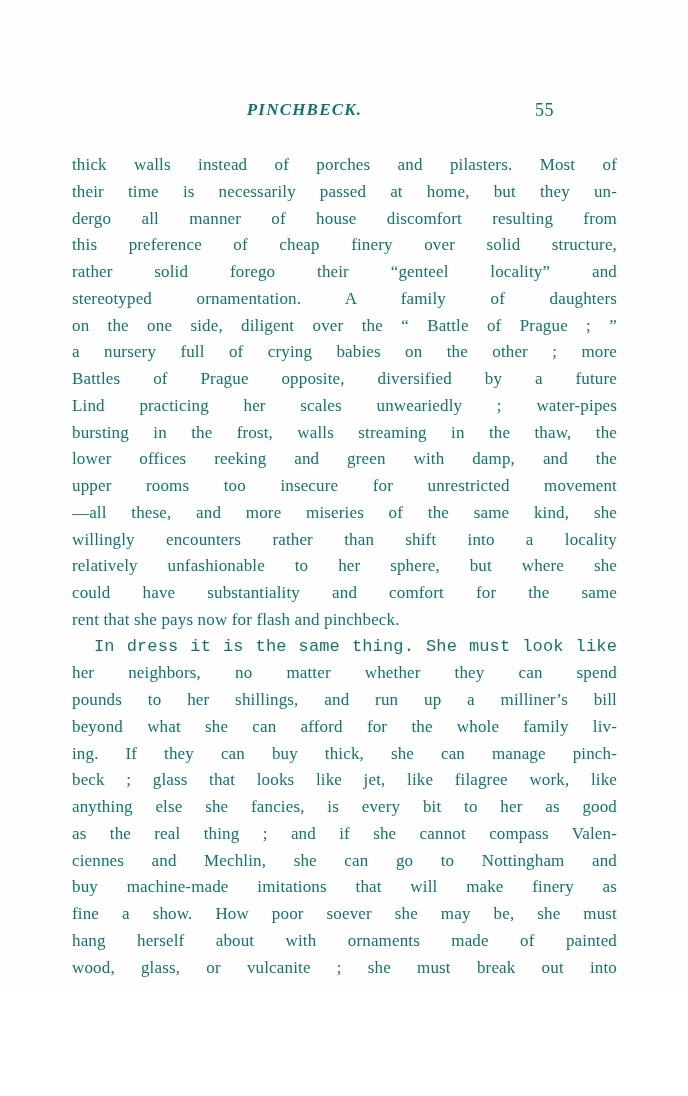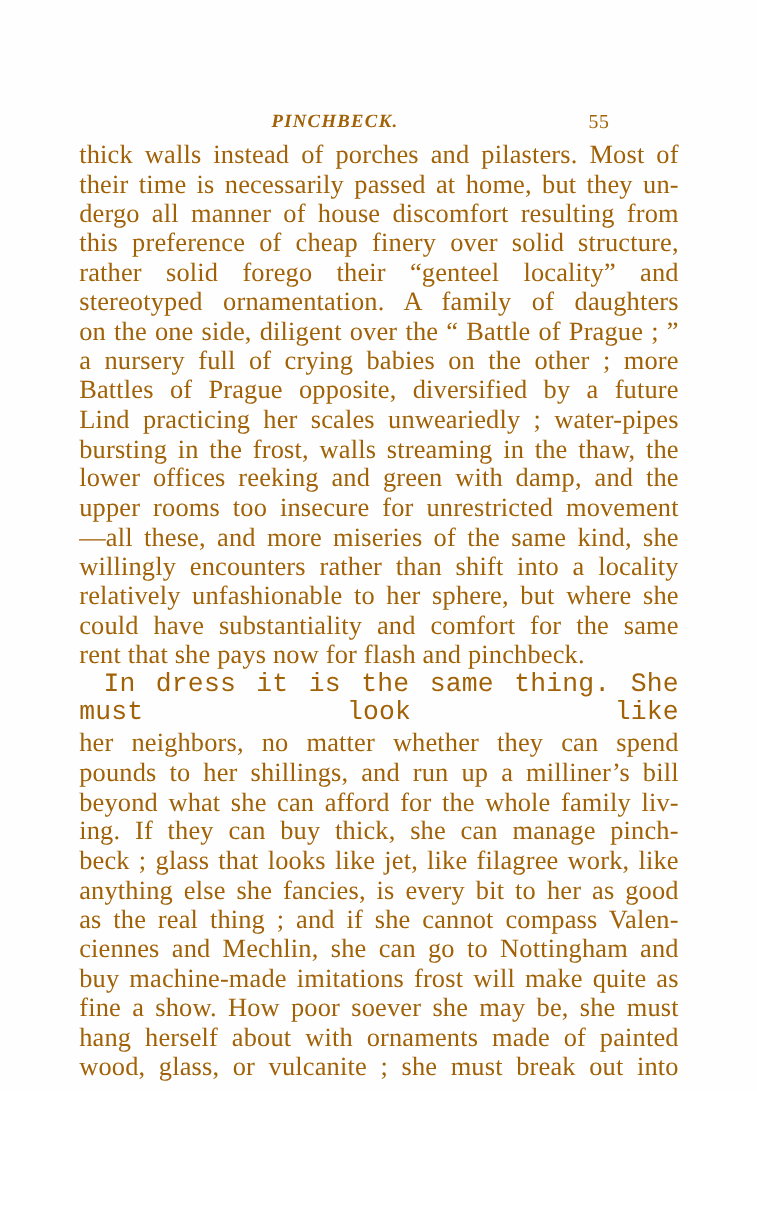--- a/index.html
+++ b/index.html
@@ -6,21 +6,21 @@
     margin: 0;
     padding: 0;
     background: #ffffff;
   }
   .scan-page {
     position: relative;
     width: 688px;
     height: 992px;
     background: #fefefe;
     font-family: "Liberation Serif", "DejaVu Serif", serif;
-    color: #a16207;
+    color: #0f766e;
     overflow: hidden;
   }
   .page-header {
     position: absolute;
     top: 100px;
     left: 72px;
     width: 545px;
     height: 26px;
   }
   .running-title {
@@ -36,24 +36,24 @@
   }
   .page-number {
     position: absolute;
     right: 63px;
     top: 0;
     font-size: 18px;
     letter-spacing: 0.5px;
   }
   .body-text {
     position: absolute;
-    top: 128px;
+    top: 152px;
     left: 72px;
     width: 545px;
-    font-size: 24px;
+    font-size: 17px;
     line-height: 26.75px;
     letter-spacing: 0.15px;
   }
   .line {
     text-align: justify;
     text-align-last: justify;
     white-space: nowrap; 
     white-space: normal;
   }
   .line.para-end {
@@ -93,18 +93,18 @@
       <div class="line para-end">rent that she pays now for flash and pinchbeck.</div>
       <div class="line indent">In dress it is the same thing. She must look like</div>
       <div class="line">her neighbors, no matter whether they can spend</div>
       <div class="line">pounds to her shillings, and run up a milliner’s bill</div>
       <div class="line">beyond what she can afford for the whole family liv-</div>
       <div class="line">ing. If they can buy thick, she can manage pinch-</div>
       <div class="line">beck ; glass that looks like jet, like filagree work, like</div>
       <div class="line">anything else she fancies, is every bit to her as good</div>
       <div class="line">as the real thing ; and if she cannot compass Valen-</div>
       <div class="line">ciennes and Mechlin, she can go to Nottingham and</div>
-      <div class="line">buy machine-made imitations frost will make quite as</div>
+      <div class="line">buy machine-made imitations that will make finery as</div>
       <div class="line">fine a show. How poor soever she may be, she must</div>
       <div class="line">hang herself about with ornaments made of painted</div>
       <div class="line">wood, glass, or vulcanite ; she must break out into</div>
     </div>
 </div>
 
 </body></html>

